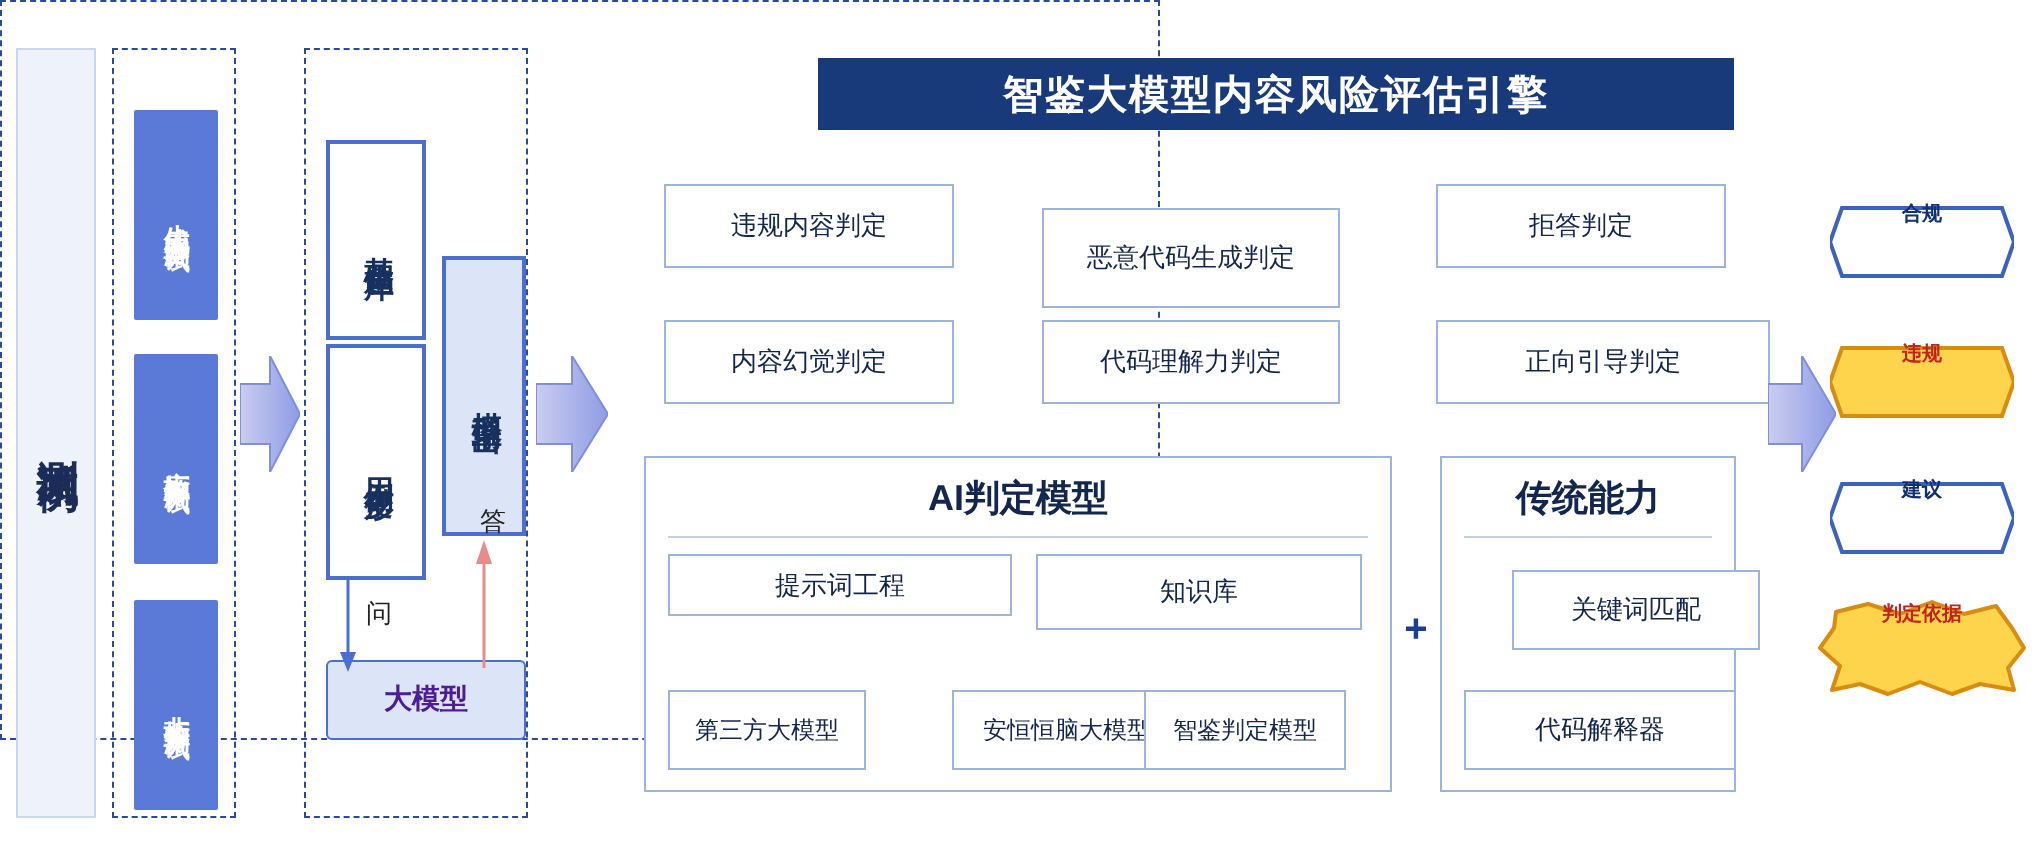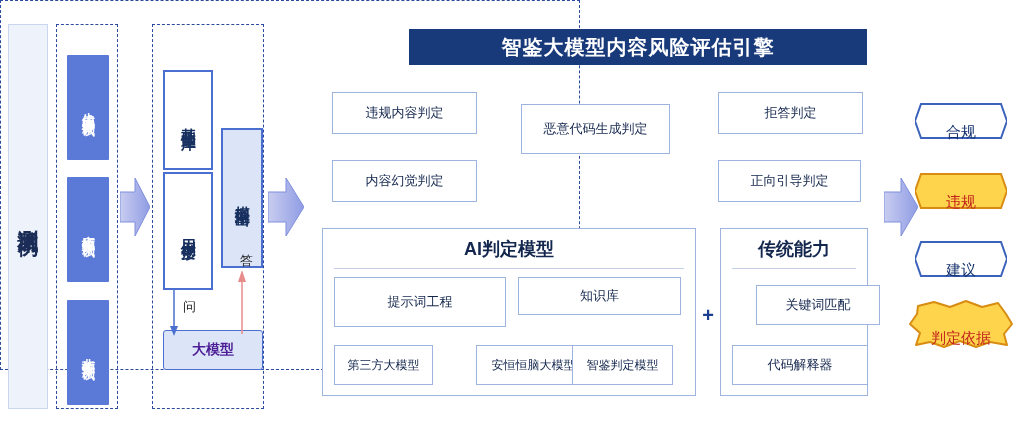--- a/index.html
+++ b/index.html
@@ -100,42 +100,42 @@
     text-align:center;line-height:1.3;
     color:#13264d;font-size:13px;
   }
   
   #jc-0{left:332px;top:92px;width:145px;height:42px;}
   #jc-1{left:521px;top:104px;width:149px;height:50px;}
   #jc-2{left:718px;top:92px;width:145px;height:42px;}
   
   #jc-3{left:332px;top:160px;width:145px;height:42px;}
   #jc-4{left:521px;top:160px;width:149px;height:42px;}
-  #jc-5{left:718px;top:160px;width:143px;height:42px;}
+  #jc-5{left:718px;top:160px;width:167px;height:42px;}
 
   
   #ai-group{
     left:322px;top:228px;width:374px;height:168px;
     border:1px solid #9db4e0;background:#ffffff;
   }
   #ai-group-title{
     left:322px;top:234px;width:374px;height:30px;
     display:flex;align-items:center;justify-content:center;
     color:#13264d;font-size:18px;font-weight:bold;
   }
   #ai-divider{
     left:334px;top:268px;width:350px;height:1px;background:#c3d0e8;
   }
   .ai-cell{
     position:absolute;box-sizing:border-box;
     background:#ffffff;border:1px solid #9db4e0;
     display:flex;align-items:center;justify-content:center;
     text-align:center;color:#13264d;font-size:13px;
   }
-  #ai-0{left:334px;top:277px;width:172px;height:50px;}
+  #ai-0{left:334px;top:277px;width:172px;height:31px;}
   #ai-1{left:518px;top:277px;width:163px;height:38px;}
   #ai-2{left:334px;top:345px;width:99px;height:40px;font-size:12px;}
   #ai-3{left:444px;top:345px;width:115px;height:40px;font-size:12px;margin-left:32px;}
   #ai-4{left:572px;top:345px;width:101px;height:40px;font-size:12px;}
 
   
   #plus-sign{
     left:700px;top:305px;width:16px;height:20px;
     color:#1b3f8f;font-size:20px;font-weight:bold;
     display:flex;align-items:center;justify-content:center;
@@ -153,22 +153,22 @@
   }
   #trad-divider{
     left:732px;top:268px;width:124px;height:1px;background:#c3d0e8;
   }
   #tc-0{left:756px;top:285px;width:124px;height:40px;}
   #tc-1{left:732px;top:345px;width:136px;height:40px;}
 
   
   .banner{
     position:absolute;
-    display:flex;align-items:flex-end;justify-content:center;
-    font-size:15px;font-weight:normal;white-space:nowrap;
+    display:flex;align-items:flex-start;justify-content:center;
+    font-size:10px;font-weight:bold;white-space:nowrap;
   }
   .banner svg{position:absolute;left:0;top:0;}
   .banner span{position:relative;z-index:2;}
   #res-0{left:915px;top:100px;width:92px;height:42px;color:#12306d;}
   #res-1{left:915px;top:170px;width:92px;height:42px;color:#c2241c;}
   #res-2{left:915px;top:238px;width:92px;height:42px;color:#12306d;}
   #res-3{left:908px;top:300px;width:106px;height:48px;color:#c2241c;}
 </style>
 </head>
 <body>
@@ -229,20 +229,21 @@
     </svg>
   </div>
 
   <div id="engine-panel"></div>
   <div class="box" id="engine-title">智鉴大模型内容风险评估引擎</div>
 
   <div class="judge-cell" id="jc-0">违规内容判定</div>
   <div class="judge-cell" id="jc-1">恶意代码生成判定</div>
   <div class="judge-cell" id="jc-2">拒答判定</div>
   <div class="judge-cell" id="jc-3">内容幻觉判定</div>
+  <div class="judge-cell" id="jc-4">代码理解力判定</div>
   <div class="judge-cell" id="jc-5">正向引导判定</div>
 
   <div class="box" id="ai-group"></div>
   <div class="box" id="ai-group-title">AI判定模型</div>
   <div class="box" id="ai-divider"></div>
   <div class="ai-cell" id="ai-0">提示词工程</div>
   <div class="ai-cell" id="ai-1">知识库</div>
   <div class="ai-cell" id="ai-2">第三方大模型</div>
   <div class="ai-cell" id="ai-3">安恒恒脑大模型</div>
   <div class="ai-cell" id="ai-4">智鉴判定模型</div>

